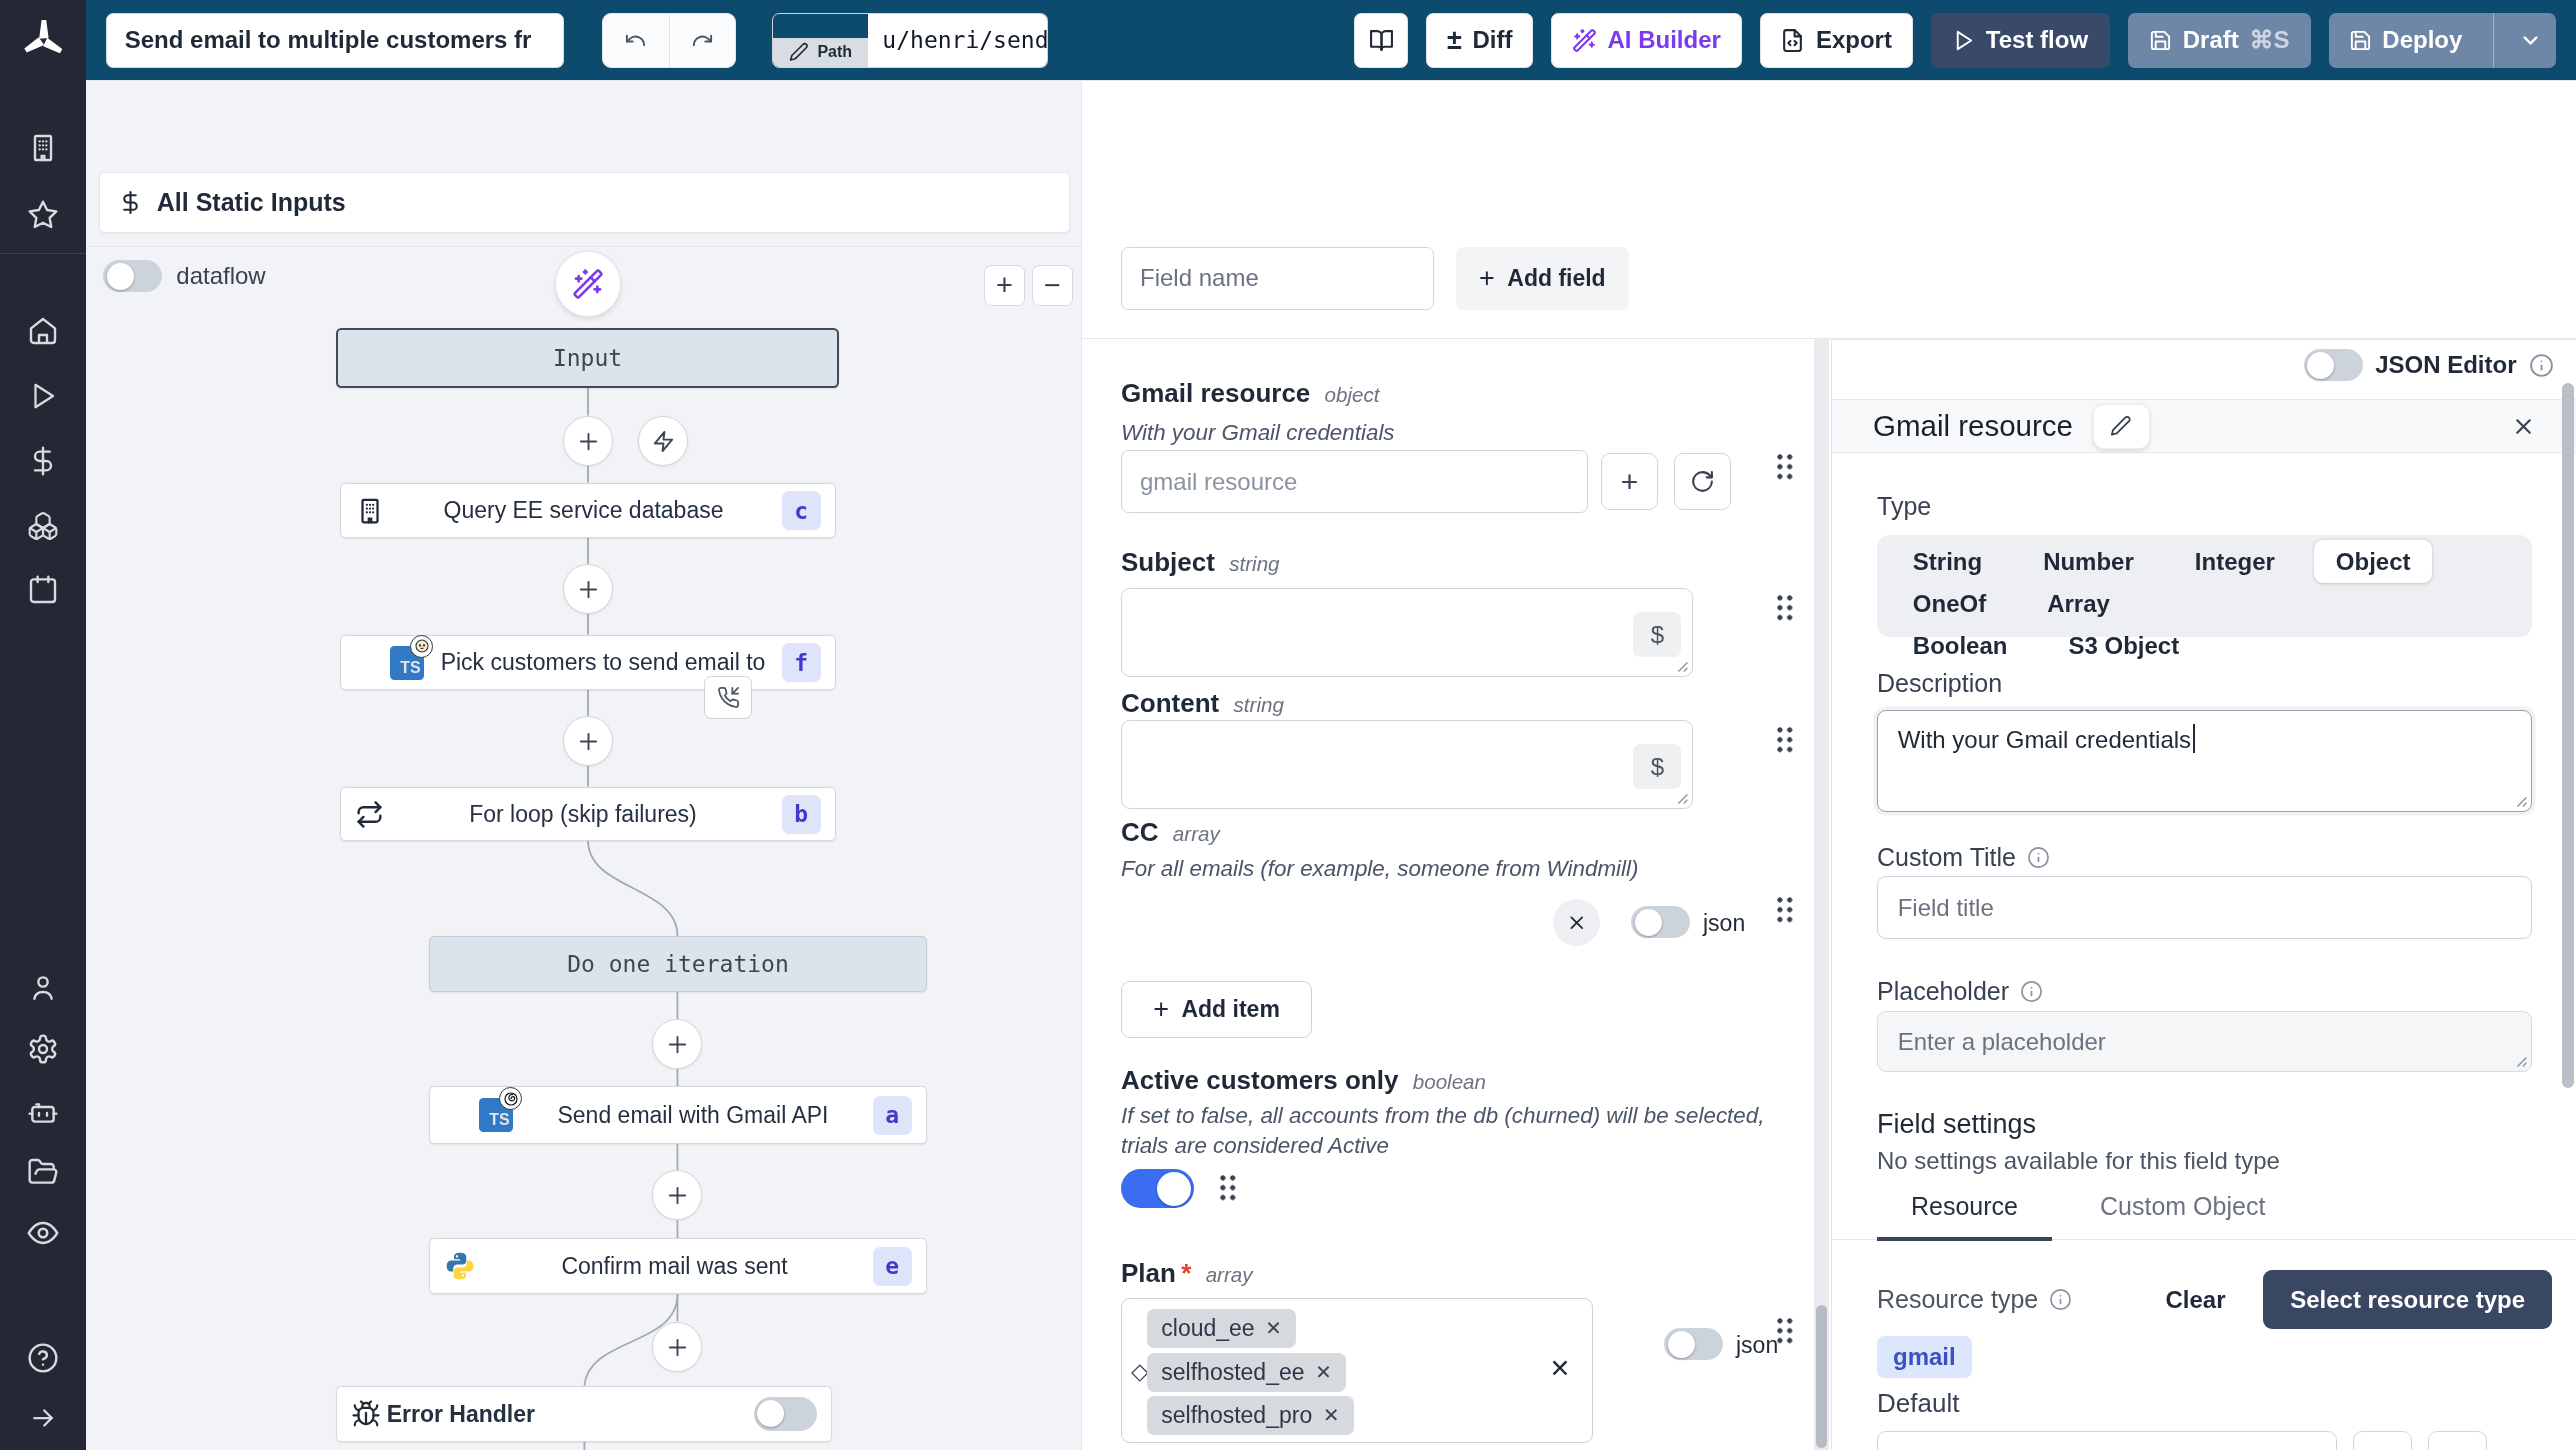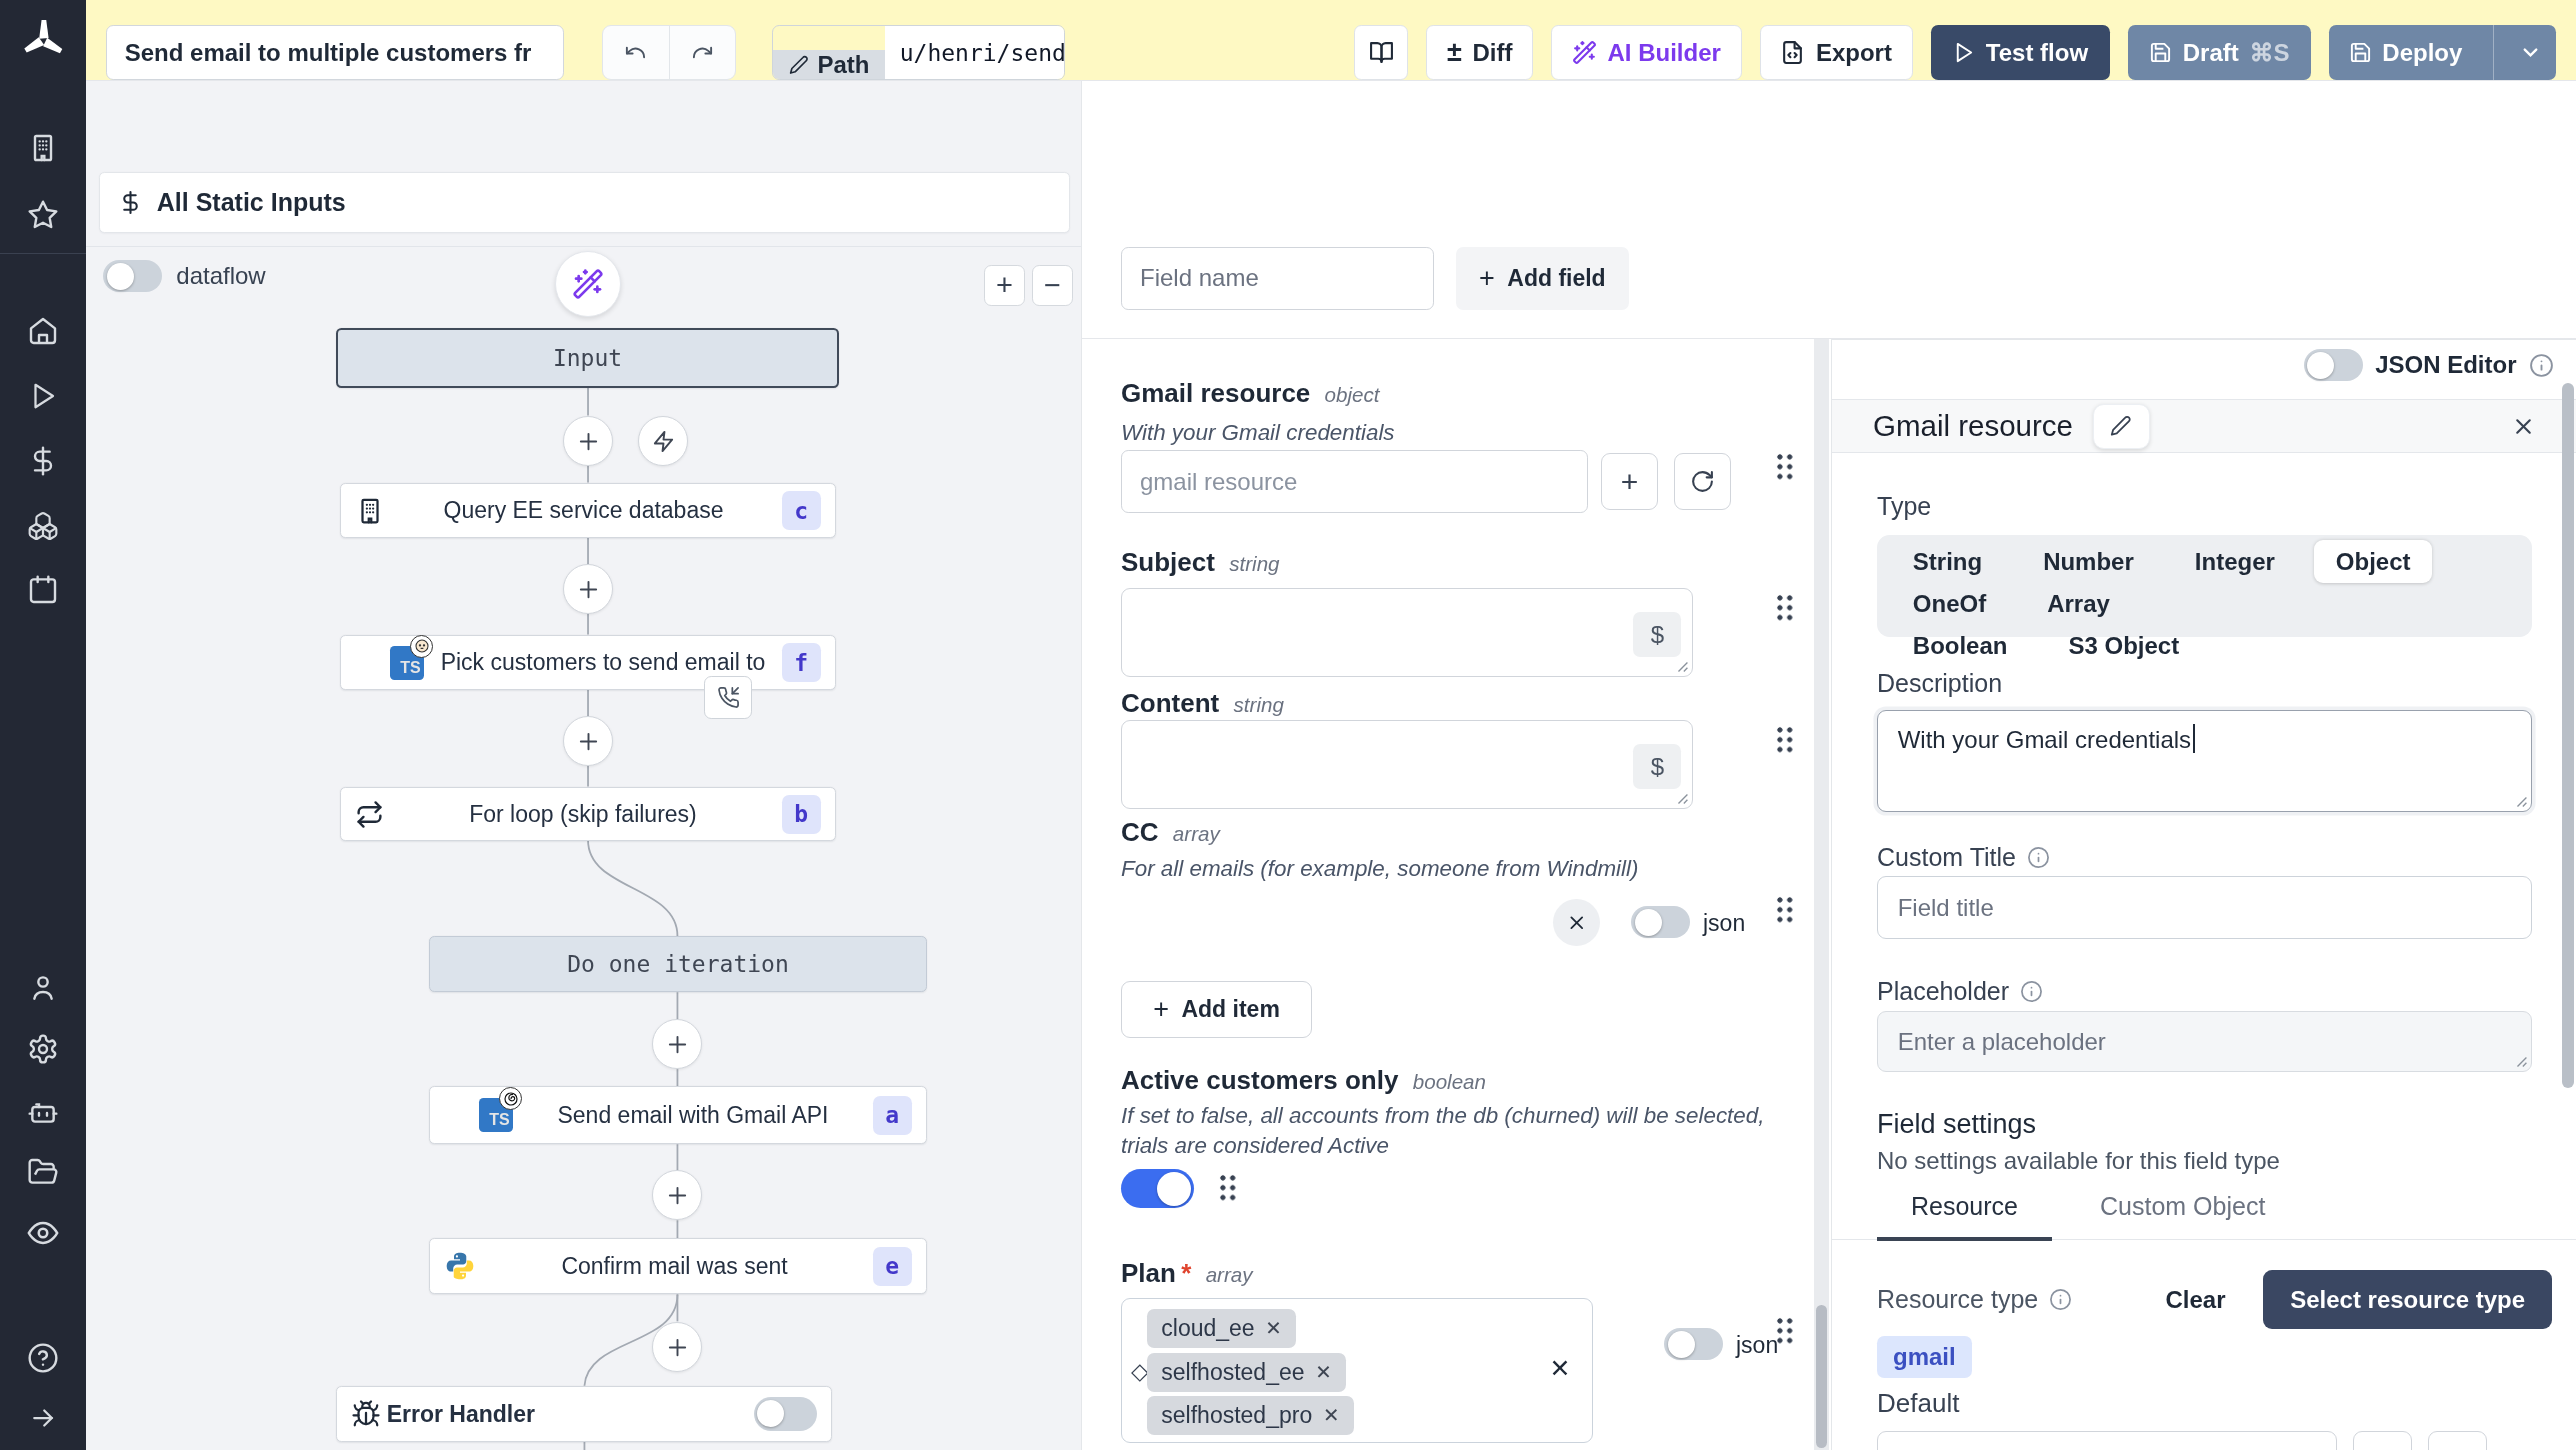--- a/index.html
+++ b/index.html
@@ -8,27 +8,27 @@
   .mono { font-family:"DejaVu Sans Mono","Liberation Mono",monospace; }
   svg { display:block; }
 
   
   .sidebar { position:absolute; left:0; top:0; width:86px; height:1451px; background:#232834; z-index:30; }
   .logo { position:absolute; left:0; top:0; width:86px; height:81px; display:flex; align-items:center; justify-content:center; }
   .sb-ic { position:absolute; left:50%; transform:translate(-50%,-50%); color:#d7dbe0; }
   .sb-div { position:absolute; left:0; top:253px; width:86px; border-top:0.9px solid #3a4150; }
 
   
-  .topbar { position:absolute; left:86px; top:0; width:2490px; height:81px; background:#fef9c3; border-bottom:0.9px solid #e5e7eb; display:flex; align-items:flex-end; padding:0 19.7px; gap:0; z-index:20; }
+  .topbar { position:absolute; left:86px; top:0; width:2490px; height:81px; background:#0c4a6e; border-bottom:0.9px solid #e5e7eb; display:flex; align-items:center; padding:0 19.7px; gap:0; z-index:20; }
   .title-input { width:458px; height:55px; border:0.9px solid #d2d7dd; border-radius:7.2px; padding:0 18px; font-size:24px; font-weight:600; color:#1f2937; font-family:"Liberation Sans",sans-serif; }
   .hist { display:flex; margin-left:38px; border:0.9px solid #e2e6ea; border-radius:9px; background:#fbfcfd; overflow:hidden; height:55px; }
   .hist button { width:66px; border:none; background:transparent; display:flex; align-items:center; justify-content:center; color:#4b5563; }
   .hist button + button { border-left:0.9px solid #e2e6ea; }
   .pathchip { display:flex; margin-left:36px; height:55px; border:0.9px solid #cfd5db; border-radius:7.2px; overflow:hidden; }
-  .pathchip .seg1 { background:#d8dde3; display:flex; align-items:center; gap:9px; padding:0 16px; font-size:24px; font-weight:700; color:#1f2937;margin-top:24px; }
+  .pathchip .seg1 { background:#d8dde3; display:flex; align-items:center; gap:9px; padding:0 16px; font-size:16px; font-weight:700; color:#1f2937;margin-top:24px; }
   .pathchip .seg2 { background:#fff; display:flex; align-items:center; padding:0 14.3px; font-size:23px; color:#111827; width:179px; white-space:nowrap; overflow:hidden; }
   .tb-right { margin-left:auto; display:flex; align-items:center; gap:18px; }
   .tb-btn { height:55px; background:#fff; border:0.9px solid #dfe3e8; border-radius:7.2px; display:flex; align-items:center; gap:10.7px; padding:0 19.7px; font-size:24px; font-weight:600; color:#1f2937; }
   .tb-btn.iconeonly { width:54px; padding:0; justify-content:center; }
   .tb-btn.purple { color:#7c3aed; }
   .tb-solid { height:55px; border:none; border-radius:7.2px; display:flex; align-items:center; gap:10.7px; padding:0 21.5px; font-size:24px; font-weight:700; color:#fff; }
   .tb-solid.dark { background:#394a68; }
   .tb-solid.slate { background:#6f87a6; }
   .tb-solid .kbd { font-weight:600; color:rgba(255,255,255,.65); }
   .deploy { padding:0; overflow:hidden; }

